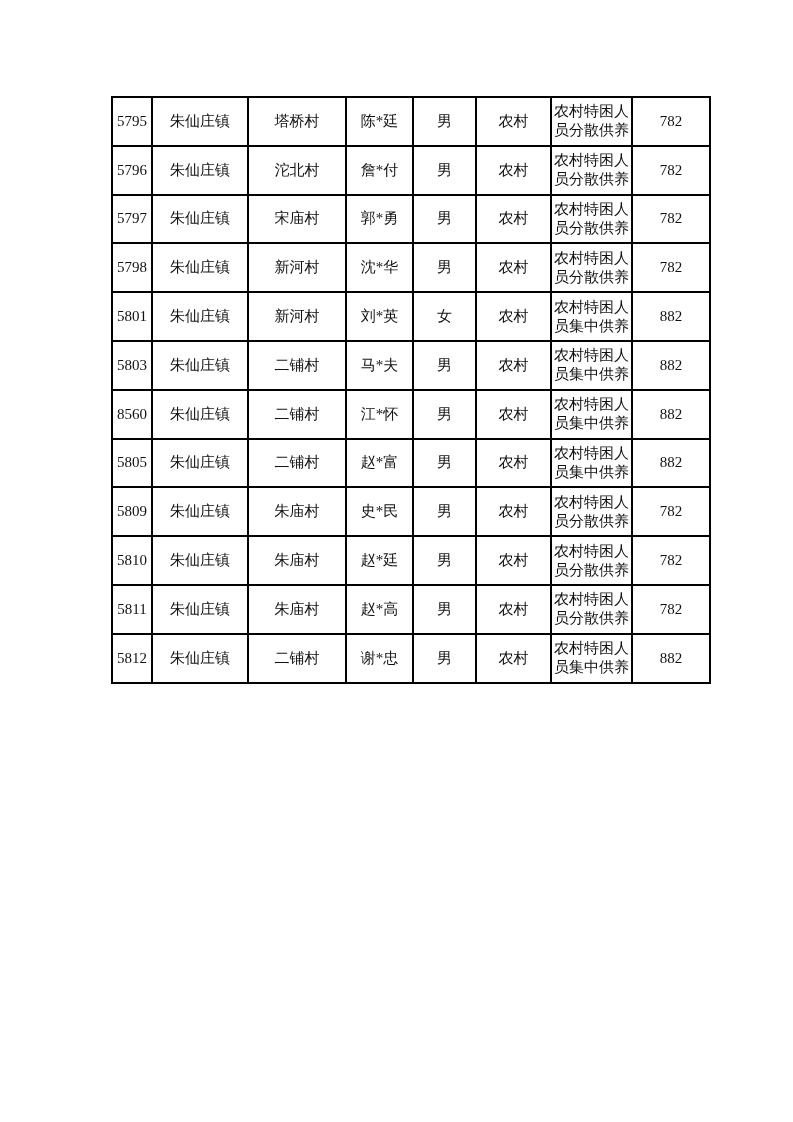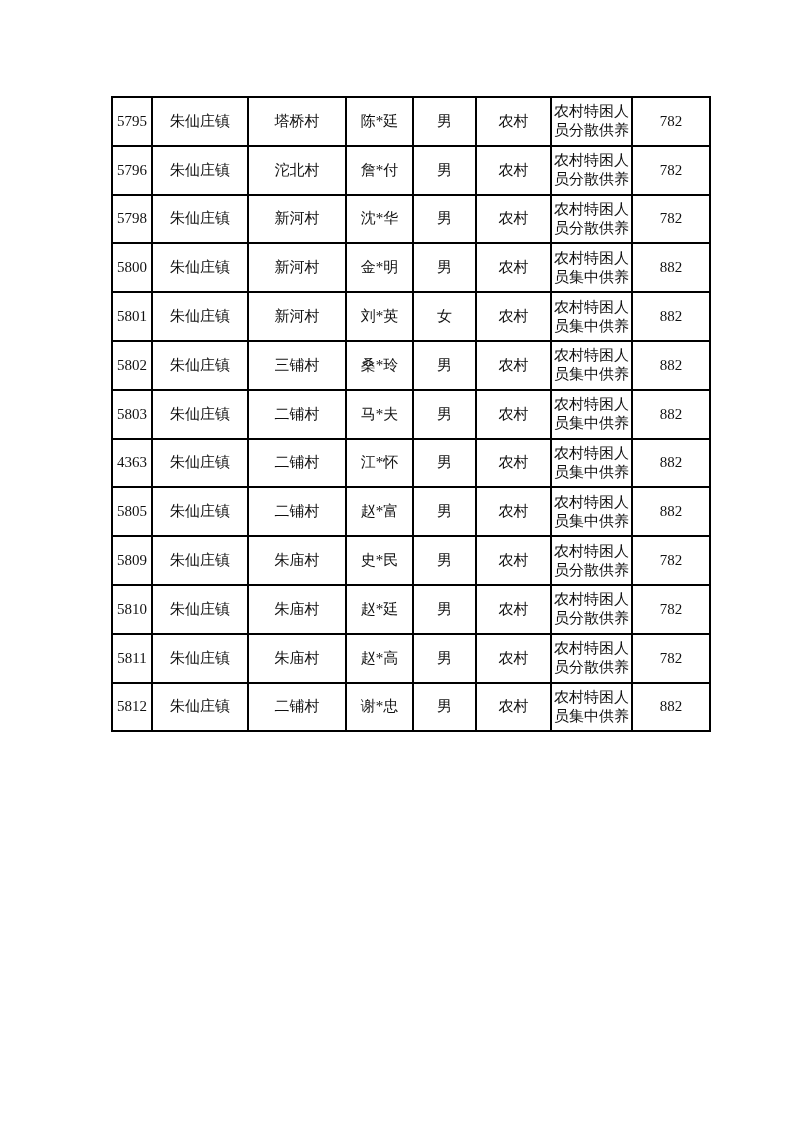--- a/index.html
+++ b/index.html
@@ -87,71 +87,61 @@
             <td>5796</td>
             <td>朱仙庄镇</td>
             <td>沱北村</td>
             <td>詹*付</td>
             <td>男</td>
             <td>农村</td>
             <td>农村特困人员分散供养</td>
             <td>782</td>
           </tr>
           <tr>
+            <td>5797</td>
+            <td>朱仙庄镇</td>
+            <td>宋庙村</td>
+            <td>郭*勇</td>
+            <td>男</td>
+            <td>农村</td>
+            <td>农村特困人员分散供养</td>
+            <td>782</td>
+          </tr>
+          <tr>
             <td>5798</td>
             <td>朱仙庄镇</td>
             <td>新河村</td>
             <td>沈*华</td>
             <td>男</td>
             <td>农村</td>
             <td>农村特困人员分散供养</td>
             <td>782</td>
-          </tr>
-          <tr>
-            <td>5800</td>
-            <td>朱仙庄镇</td>
-            <td>新河村</td>
-            <td>金*明</td>
-            <td>男</td>
-            <td>农村</td>
-            <td>农村特困人员集中供养</td>
-            <td>882</td>
           </tr>
           <tr>
             <td>5801</td>
             <td>朱仙庄镇</td>
             <td>新河村</td>
             <td>刘*英</td>
             <td>女</td>
             <td>农村</td>
             <td>农村特困人员集中供养</td>
             <td>882</td>
           </tr>
           <tr>
-            <td>5802</td>
-            <td>朱仙庄镇</td>
-            <td>三铺村</td>
-            <td>桑*玲</td>
-            <td>男</td>
-            <td>农村</td>
-            <td>农村特困人员集中供养</td>
-            <td>882</td>
-          </tr>
-          <tr>
             <td>5803</td>
             <td>朱仙庄镇</td>
             <td>二铺村</td>
             <td>马*夫</td>
             <td>男</td>
             <td>农村</td>
             <td>农村特困人员集中供养</td>
             <td>882</td>
           </tr>
           <tr>
-            <td>4363</td>
+            <td>8560</td>
             <td>朱仙庄镇</td>
             <td>二铺村</td>
             <td>江*怀</td>
             <td>男</td>
             <td>农村</td>
             <td>农村特困人员集中供养</td>
             <td>882</td>
           </tr>
           <tr>
             <td>5805</td>

